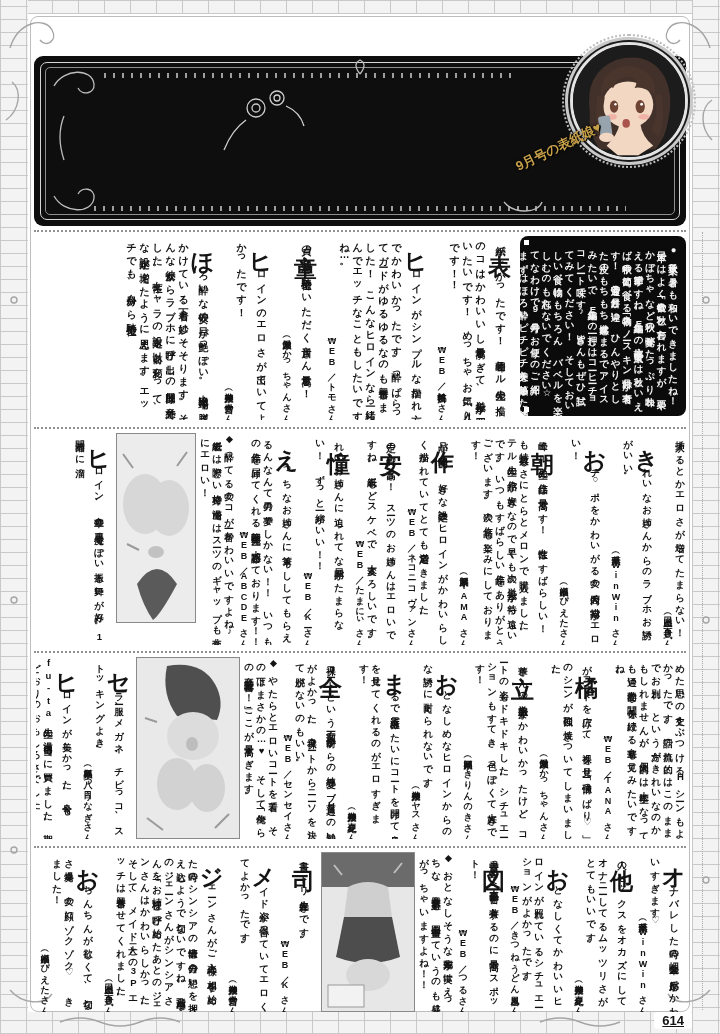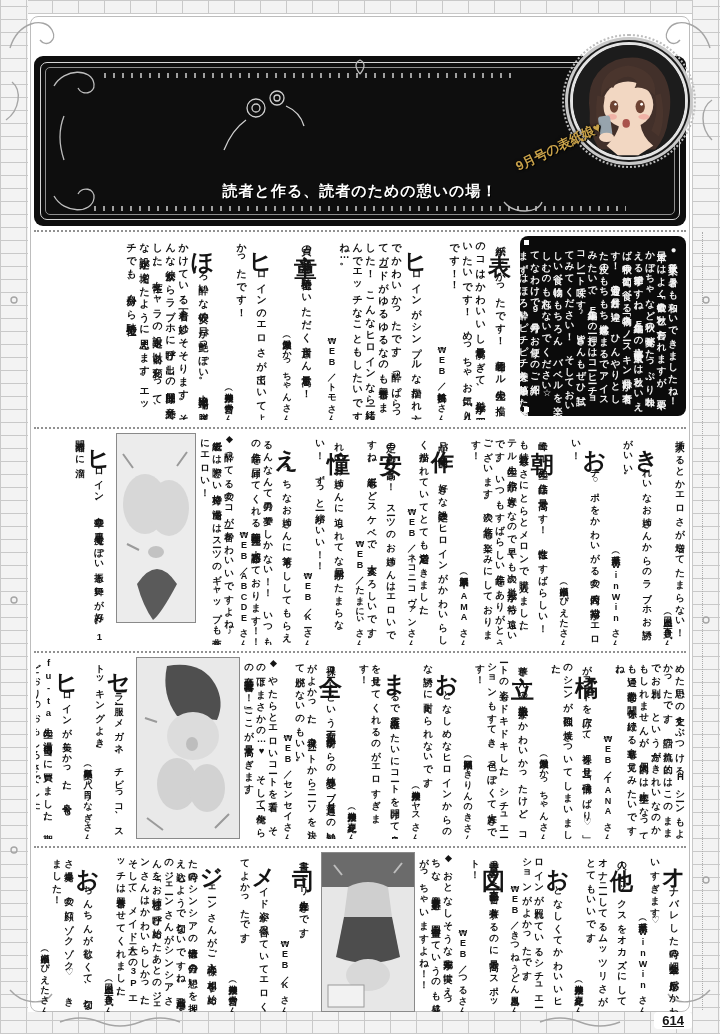--- a/index.html
+++ b/index.html
@@ -126,21 +126,20 @@
       <g stroke="#cfcfcf">
         <circle cx="222" cy="52" r="9"></circle>
           <circle cx="222" cy="52" r="4"></circle>
         <circle cx="243" cy="42" r="7"></circle>
           <circle cx="243" cy="42" r="3"></circle>
         <path d="M212,64 q-14,10 -22,30"></path>
           <path d="M252,50 q14,6 18,20"></path>
       </g>
     </svg>
   </div>
-  <div class="banner-sub">読者と作る、読者のための憩いの場！</div>
 
   <div class="badge">
     <div class="badge-lace"></div>
     <div class="badge-img">
       <svg width="112" height="112" viewBox="0 0 120 120">
         <rect width="120" height="120" fill="#1c1c1c"></rect>
         <path d="M18,72 Q12,30 46,16 Q82,6 98,34 Q108,54 102,80 Q100,98 88,112 L28,112 Q16,92 18,72 Z" fill="#42302a"></path>
         <path d="M36,108 Q48,96 50,84 L72,84 Q74,98 86,108 L70,118 H48 Z" fill="#f2d7c2"></path>
         <ellipse cx="59" cy="64" rx="27" ry="25" fill="#f2d7c2"></ellipse>
         <path d="M30,56 Q28,26 59,22 Q90,26 88,54 Q76,44 66,46 Q72,36 59,34 Q48,34 43,46 Q37,42 30,56 Z" fill="#4a352d"></path>

